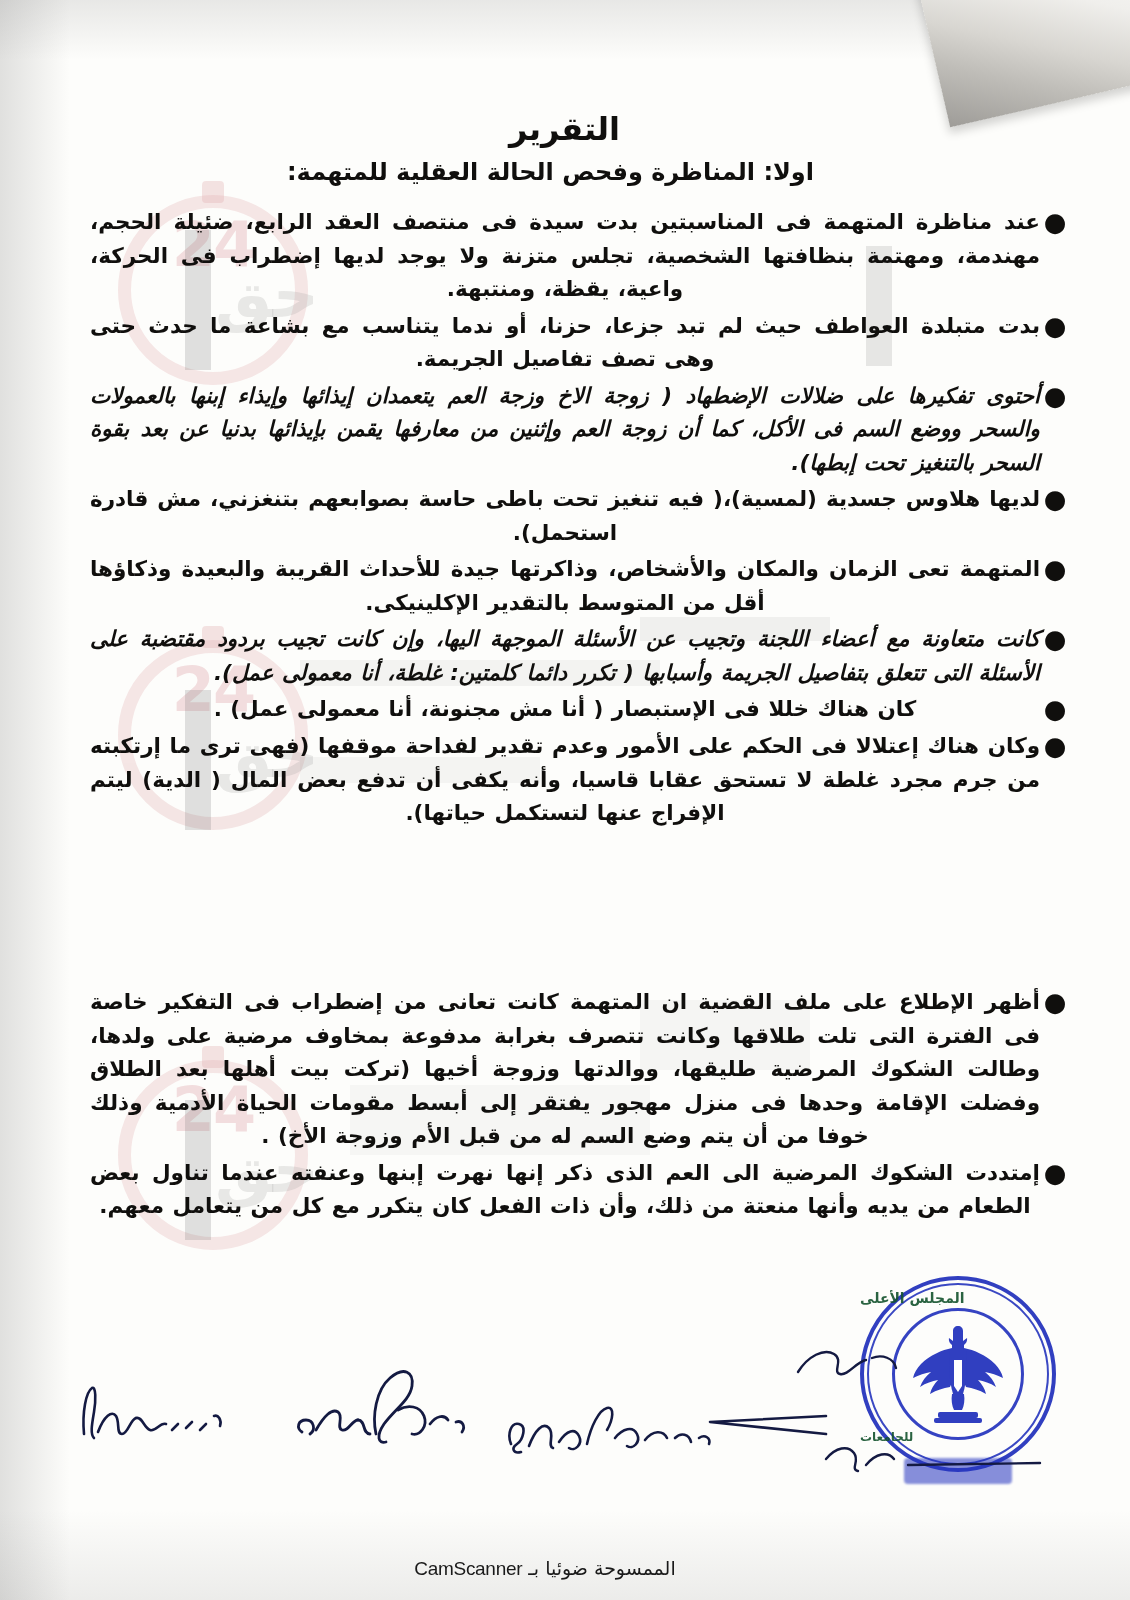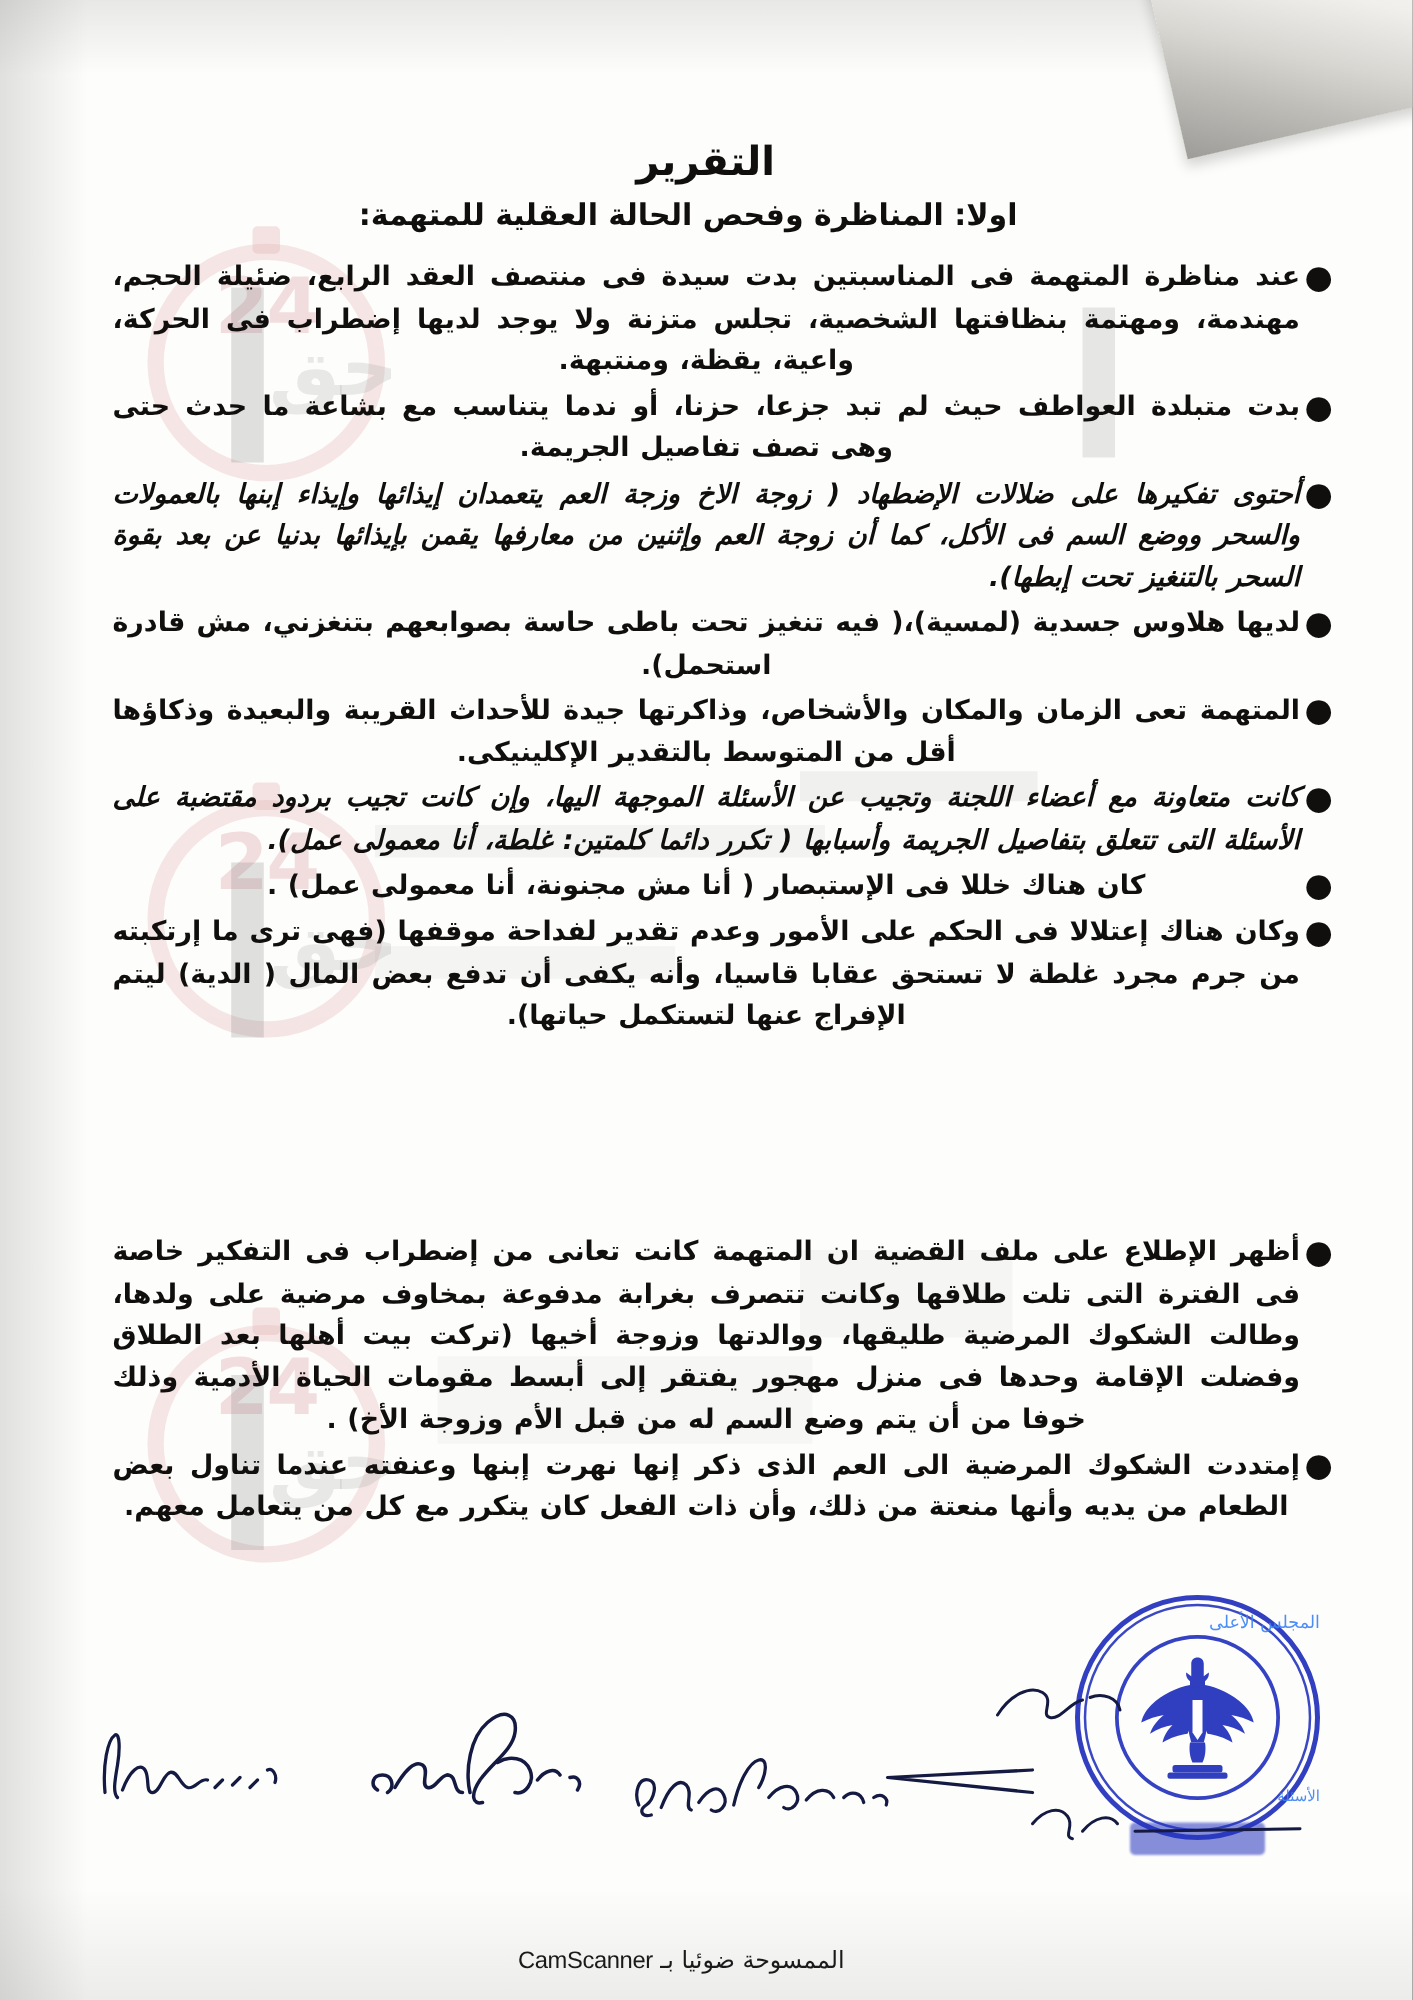--- a/index.html
+++ b/index.html
@@ -185,24 +185,24 @@
     opacity: 0.88;
   }
   .stamp-inner {
     top: 40px; left: 40px; width: 132px; height: 132px;
     border: 3px solid #1f2fbb;
     opacity: 0.9;
   }
   .stamp-top-text, .stamp-bottom-text {
     position: absolute;
     width: 196px;
-    text-align: right;
-    color: #3b82f6;
+    text-align: left;
+    color: #14532d;
     font-size: 14px;
-    font-weight: normal;
+    font-weight: bold;
     left: 8px;
     opacity: 0.9;
   }
   .stamp-top-text { top: 22px; }
   .stamp-bottom-text { top: 162px; font-size: 12px; }
   .stamp-eagle {
     position: absolute;
     top: 52px; left: 56px;
     width: 100px; height: 108px;
     opacity: 0.92;
@@ -330,21 +330,21 @@
         <span class="b-text">إمتددت الشكوك المرضية  الى العم الذى ذكر إنها نهرت إبنها وعنفته عندما تناول بعض الطعام من يديه وأنها منعتة من ذلك، وأن ذات الفعل كان يتكرر مع كل من يتعامل معهم.</span>
       </div>
     </div>
   </div>
 
   <div class="stamp">
     <div class="stamp-outer"></div>
     <div class="stamp-mid"></div>
     <div class="stamp-inner"></div>
     <div class="stamp-top-text">المجلس الأعلى</div>
-    <div class="stamp-bottom-text">الأسئلة</div>
+    <div class="stamp-bottom-text">للجامعات</div>
     <svg class="stamp-eagle" viewBox="0 0 100 108">
       <g fill="#1f2fbb">
         <path d="M50 6 c-3 0-5 2-5 5 l0 10 -4 -3 c0 0 -1 4 3 7 l0 6 12 0 0-6 c4-3 3-7 3-7 l-4 3 0-10 c0-3-2-5-5-5 z"></path>
         <path d="M44 28 c-10 2-22 7-31 16 -4 4-7 9-8 14 6-3 12-5 18-6 -5 4-9 9-11 15 6-4 12-6 18-7 -4 4-7 9-8 14 7-4 13-6 20-7 l4 -9 z"></path>
         <path d="M56 28 c10 2 22 7 31 16 4 4 7 9 8 14 -6-3-12-5-18-6 5 4 9 9 11 15 -6-4-12-6-18-7 4 4 7 9 8 14 -7-4-13-6-20-7 l-4 -9 z"></path>
         <path d="M42 30 l16 0 c2 14 1 30 -3 44 l-10 0 c-4-14-5-30-3-44 z"></path>
         <path d="M44 74 l12 0 c1 6 0 12 -2 16 l-8 0 c-2-4-3-10-2-16 z"></path>
         <rect x="30" y="92" width="40" height="6" rx="2"></rect>
         <rect x="26" y="98" width="48" height="5" rx="2"></rect>
       </g>

